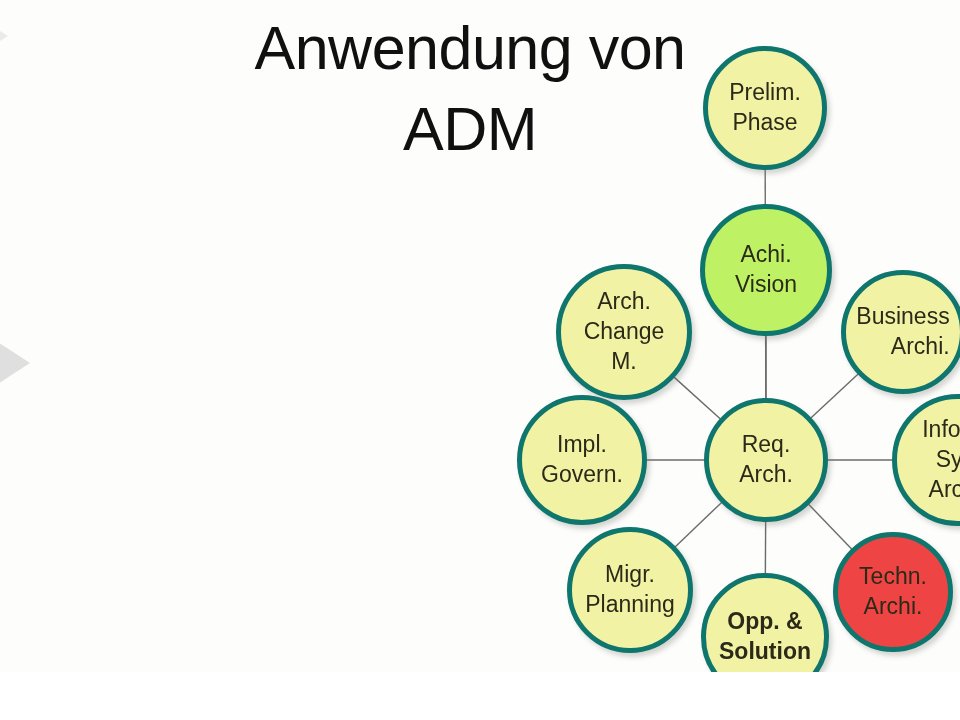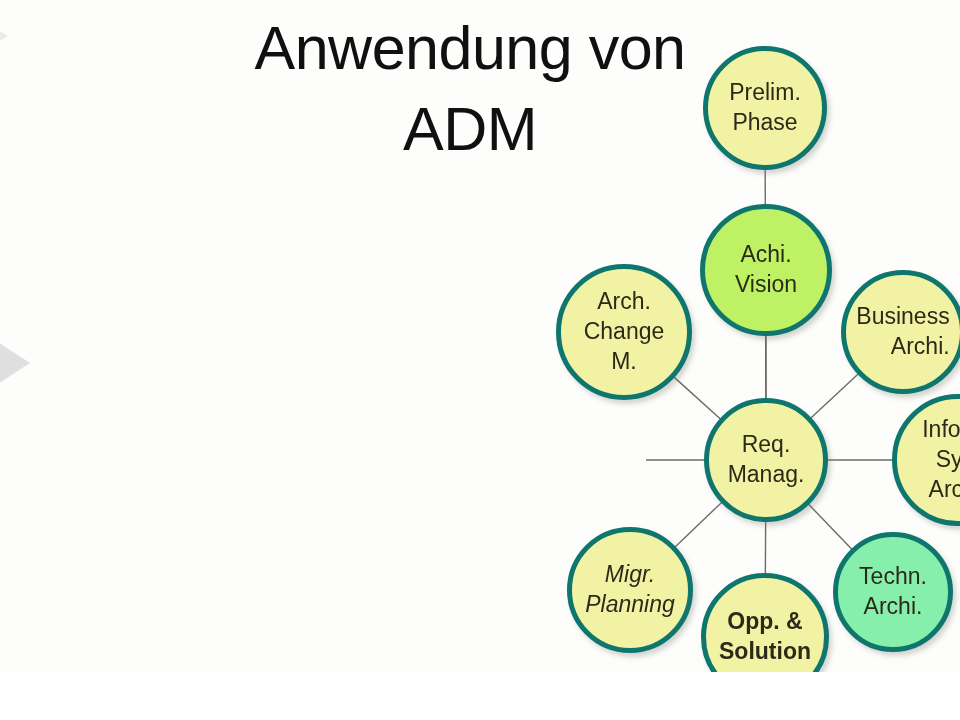--- a/index.html
+++ b/index.html
@@ -151,36 +151,40 @@
       </div>
       <div class="node" style="left: 841px; top: 270px; width: 124px; height: 124px; background: rgb(242, 242, 165);">
         <span class="node-label" style="color: rgb(43, 42, 24); text-align: right;">Business
 Archi.</span>
       </div>
       <div class="node" style="left: 892px; top: 394px; width: 132px; height: 132px; background: rgb(242, 242, 165);">
         <span class="node-label" style="color: rgb(43, 42, 24);">Inform.
 Sys.
 Archi.</span>
       </div>
-      <div class="node" style="left: 833px; top: 532px; width: 120px; height: 120px; background: #86efac;">
+      <div class="node" style="left: 833px; top: 532px; width: 120px; height: 120px; background: #ef4444;">
         <span class="node-label" style="color: rgb(43, 42, 24);">Techn.
 Archi.</span>
       </div>
       <div class="node" style="left: 701px; top: 573px; width: 128px; height: 128px; background: rgb(242, 242, 165);">
         <span class="node-label" style="color: rgb(43, 42, 24); font-weight: bold;">Opp. &amp;
 Solution</span>
       </div>
-      <div class="node" style="left: 567px; top: 527px; width: 126px; height: 126px; background: rgb(242, 242, 165); font-style: italic;">
+      <div class="node" style="left: 567px; top: 527px; width: 126px; height: 126px; background: rgb(242, 242, 165);">
         <span class="node-label" style="color: rgb(43, 42, 24);">Migr.
 Planning</span>
+      </div>
+      <div class="node" style="left: 517px; top: 395px; width: 130px; height: 130px; background: rgb(242, 242, 165);">
+        <span class="node-label" style="color: rgb(43, 42, 24);">Impl.
+Govern.</span>
       </div>
       <div class="node" style="left: 556px; top: 264px; width: 136px; height: 136px; background: rgb(242, 242, 165);">
         <span class="node-label" style="color: rgb(43, 42, 24);">Arch.
 Change
 M.</span>
       </div>
       <div class="node center" style="left: 704px; top: 398px; width: 124px; height: 124px; background: rgb(242, 242, 165);">
         <span class="node-label" style="color: rgb(43, 42, 24);">Req.
-Manag.</span>
+Arch.</span>
       </div>
     </div>
 
 </div>
 
 </body></html>

